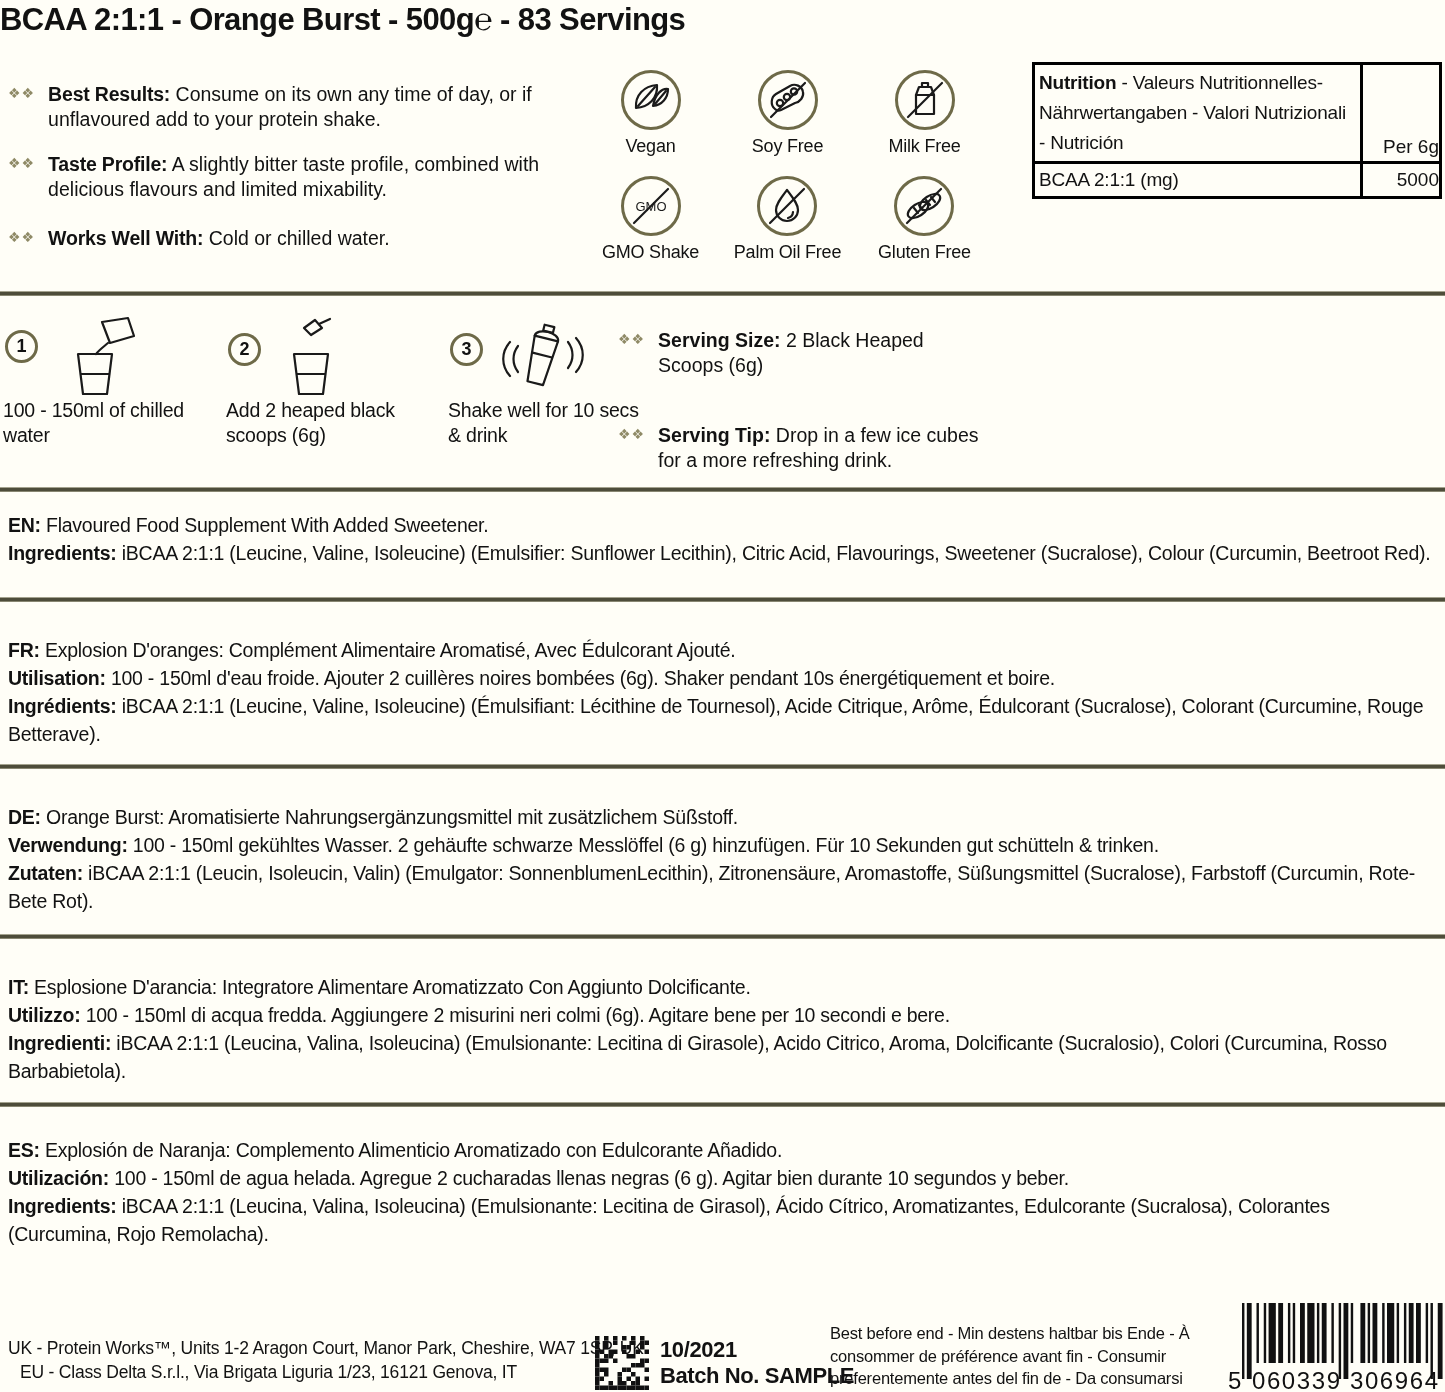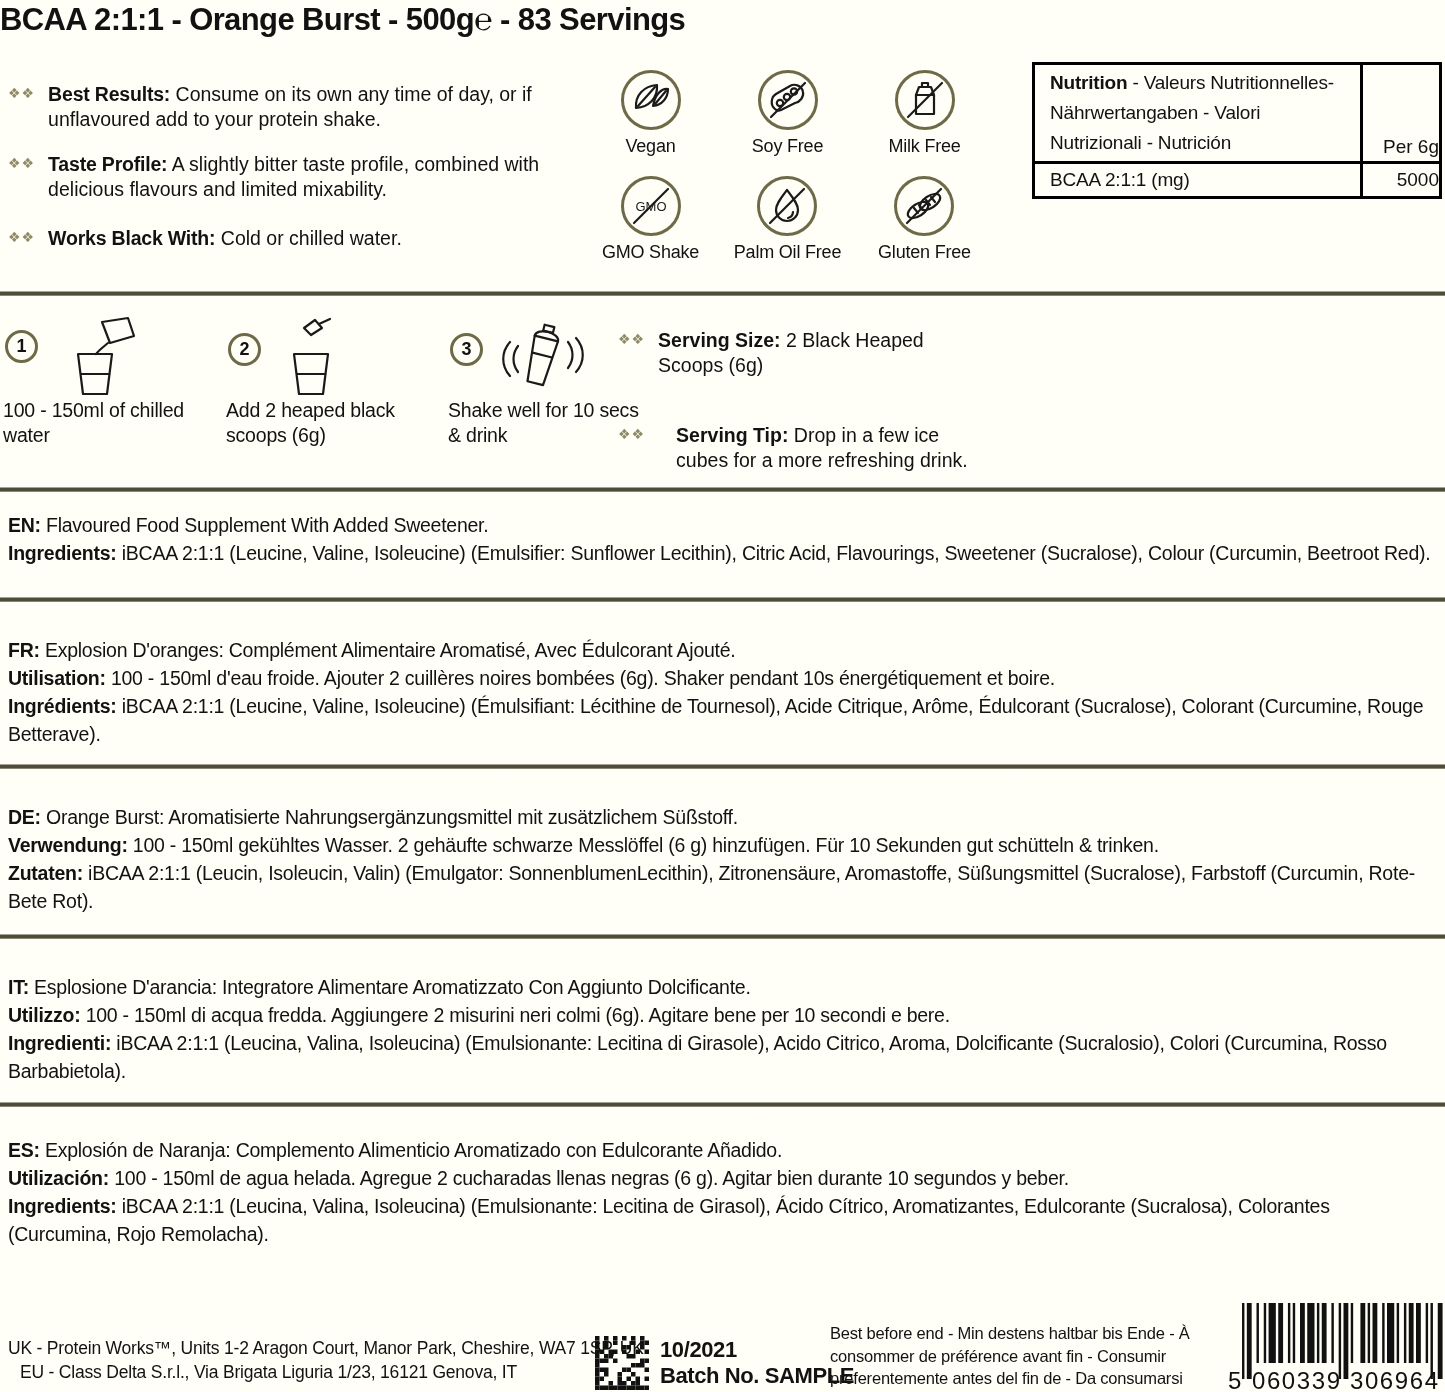--- a/index.html
+++ b/index.html
@@ -15,21 +15,21 @@
   
   .badges{display:grid;grid-template-columns:repeat(3,137px);row-gap:19px;justify-items:center;}
   .badge{display:flex;flex-direction:column;align-items:center;}
   .badge-icon{width:54px;height:54px;border-radius:50%;border:3px solid #6e6a48;
               display:flex;align-items:center;justify-content:center;background:transparent;}
   .badge-label{margin-top:6px;font-size:18px;letter-spacing:-0.2px;}
   
   .table{left:1032px;top:62px;width:410px;border:3px solid #000;box-sizing:border-box;background:#fffef7;}
   .trow{display:flex;align-items:stretch;}
   .trow.data{border-top:3px solid #000;}
-  .tcell-main{flex:1;border-right:3px solid #000;padding:3px 15px;font-size:19px;line-height:30px;letter-spacing:-0.2px;}
+  .tcell-main{flex:1;border-right:3px solid #000;padding:3px 4px;font-size:19px;line-height:30px;letter-spacing:-0.2px;}
   .tcell-per{width:76px;display:flex;align-items:flex-end;justify-content:flex-end;padding:3px 0;font-size:19px;}
   .trow.data .tcell-main{line-height:26px;}
   .trow.data .tcell-per{align-items:center;}
   .divider{left:0;width:1445px;height:5px;background:linear-gradient(#cfcdb8,#4e4d3a 30%,#4e4d3a 72%,#a9a791);}
   
   .step-num{width:33px;height:33px;border-radius:50%;border:3px solid #6e6a48;box-sizing:border-box;
             display:flex;align-items:center;justify-content:center;font-size:18px;font-weight:bold;}
   .step-text{font-size:19.5px;line-height:25px;letter-spacing:-0.2px;}
   .serving{display:flex;gap:13px;width:375px;}
   .serving-text{font-size:19.5px;line-height:25px;}
@@ -53,21 +53,21 @@
   <div class="abs tip" style="left:8px;top:82px;width:548px;">
     <span class="bullet">❖❖</span>
     <span class="tip-text" style="width:500px;"><b>Best Results:</b> <span>Consume on its own any time of day, or if unflavoured add to your protein shake.</span></span>
   </div>
   <div class="abs tip" style="left:8px;top:152px;width:548px;">
     <span class="bullet">❖❖</span>
     <span class="tip-text" style="width:505px;"><b>Taste Profile:</b> <span>A slightly bitter taste profile, combined with delicious flavours and limited mixability.</span></span>
   </div>
   <div class="abs tip" style="left:8px;top:226px;width:548px;">
     <span class="bullet">❖❖</span>
-    <span class="tip-text" style="width:505px;"><b>Works Black With:</b> <span>Cold or chilled water.</span></span>
+    <span class="tip-text" style="width:505px;"><b>Works Well With:</b> <span>Cold or chilled water.</span></span>
   </div>
 
   <div class="abs badges" style="left:582px;top:70px;">
     <div class="badge">
       <div class="badge-icon">
         <svg width="48" height="48" viewBox="0 0 48 48" class="lineart">
           <path d="M9 32 C8 19 17 10 30 9 C31 22 22 31 9 32 Z"></path>
             <path d="M11 30 L28 11"></path>
           <path d="M26 30 C28 18 35 12 41 13 C41 22 35 29 26 30 Z"></path>
             <path d="M28 28 L39 15"></path>
@@ -186,21 +186,21 @@
     </svg>
   </div>
   <div class="abs step-text" style="left:448px;top:398px;width:200px;">Shake well for 10 secs &amp; drink</div>
 
   <div class="abs serving" style="left:618px;top:328px;">
     <span class="bullet">❖❖</span>
     <span class="serving-text" style="width:330px;"><b>Serving Size:</b> <span>2 Black Heaped Scoops (6g)</span></span>
   </div>
   <div class="abs serving" style="left:618px;top:423px;">
     <span class="bullet">❖❖</span>
-    <span class="serving-text" style="width:335px;margin-left:18px;"><b>Serving Tip:</b> <span>Drop in a few ice cubes for a more refreshing drink.</span></span>
+    <span class="serving-text" style="width:335px;"><b>Serving Tip:</b> <span>Drop in a few ice cubes for a more refreshing drink.</span></span>
   </div>
 
   <section class="abs lang" style="top:511px;">
     <p><b>EN:</b> <span>Flavoured Food Supplement With Added Sweetener.</span></p>
     <p><b>Ingredients:</b> <span>iBCAA 2:1:1 (Leucine, Valine, Isoleucine) (Emulsifier: Sunflower Lecithin), Citric Acid, Flavourings, Sweetener (Sucralose), Colour (Curcumin, Beetroot Red).</span></p>
   </section>
 
   <section class="abs lang" style="top:636px;">
     <p><b>FR:</b> <span>Explosion D'oranges: Complément Alimentaire Aromatisé, Avec Édulcorant Ajouté.</span></p>
     <p><b>Utilisation:</b> <span>100 - 150ml d'eau froide. Ajouter 2 cuillères noires bombées (6g). Shaker pendant 10s énergétiquement et boire.</span></p>

